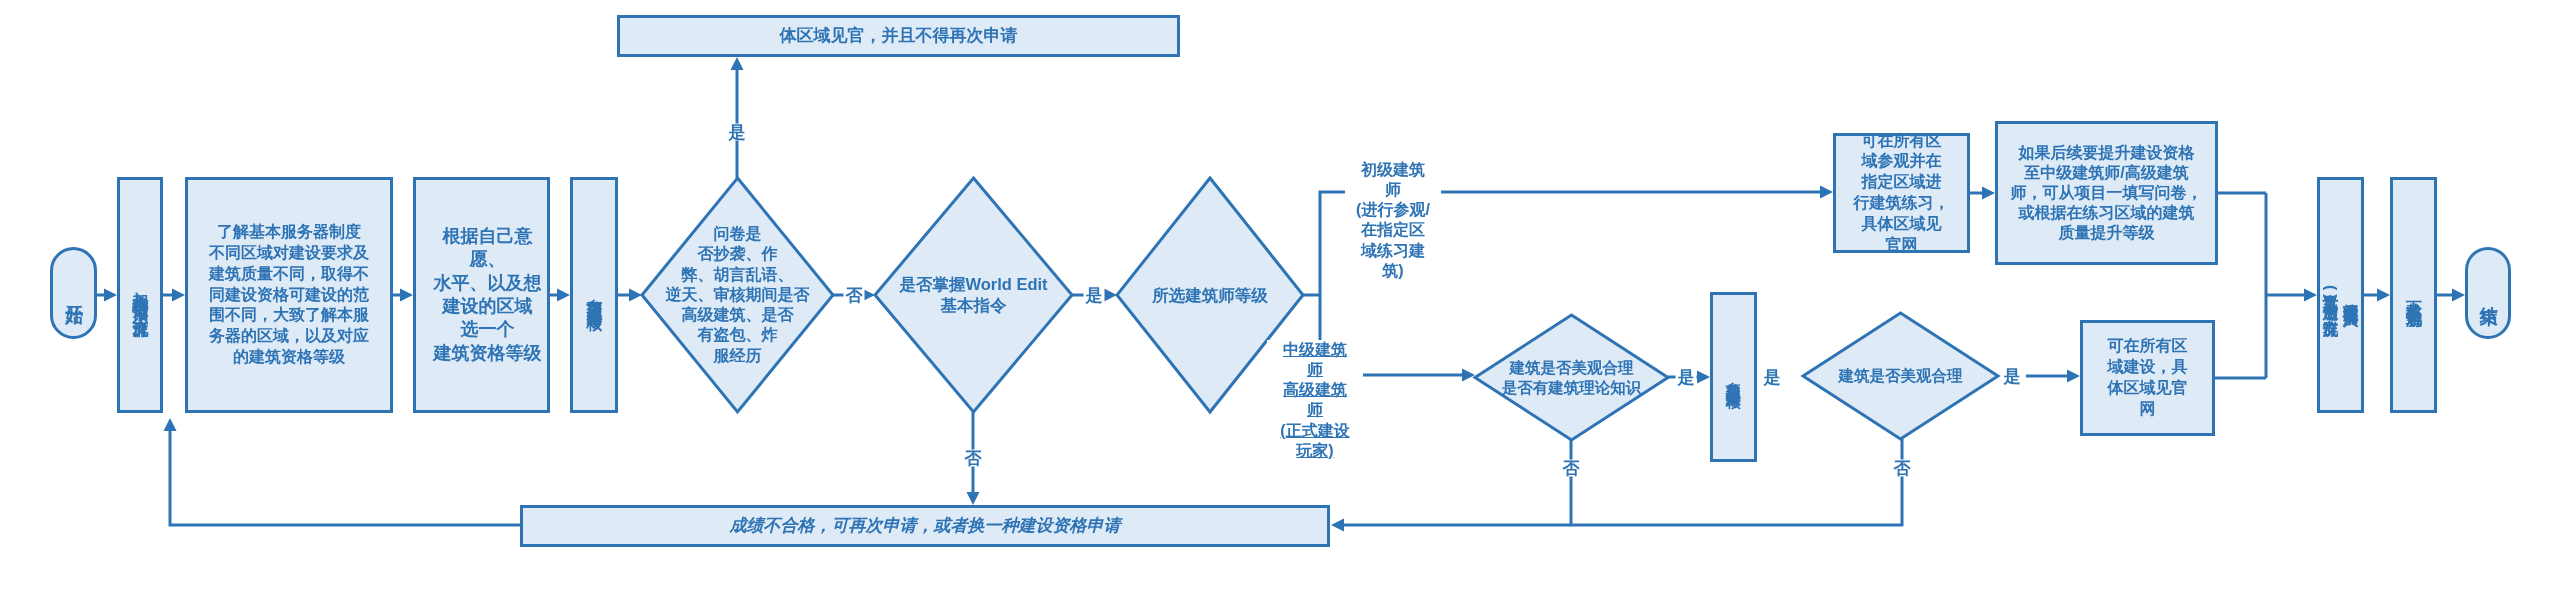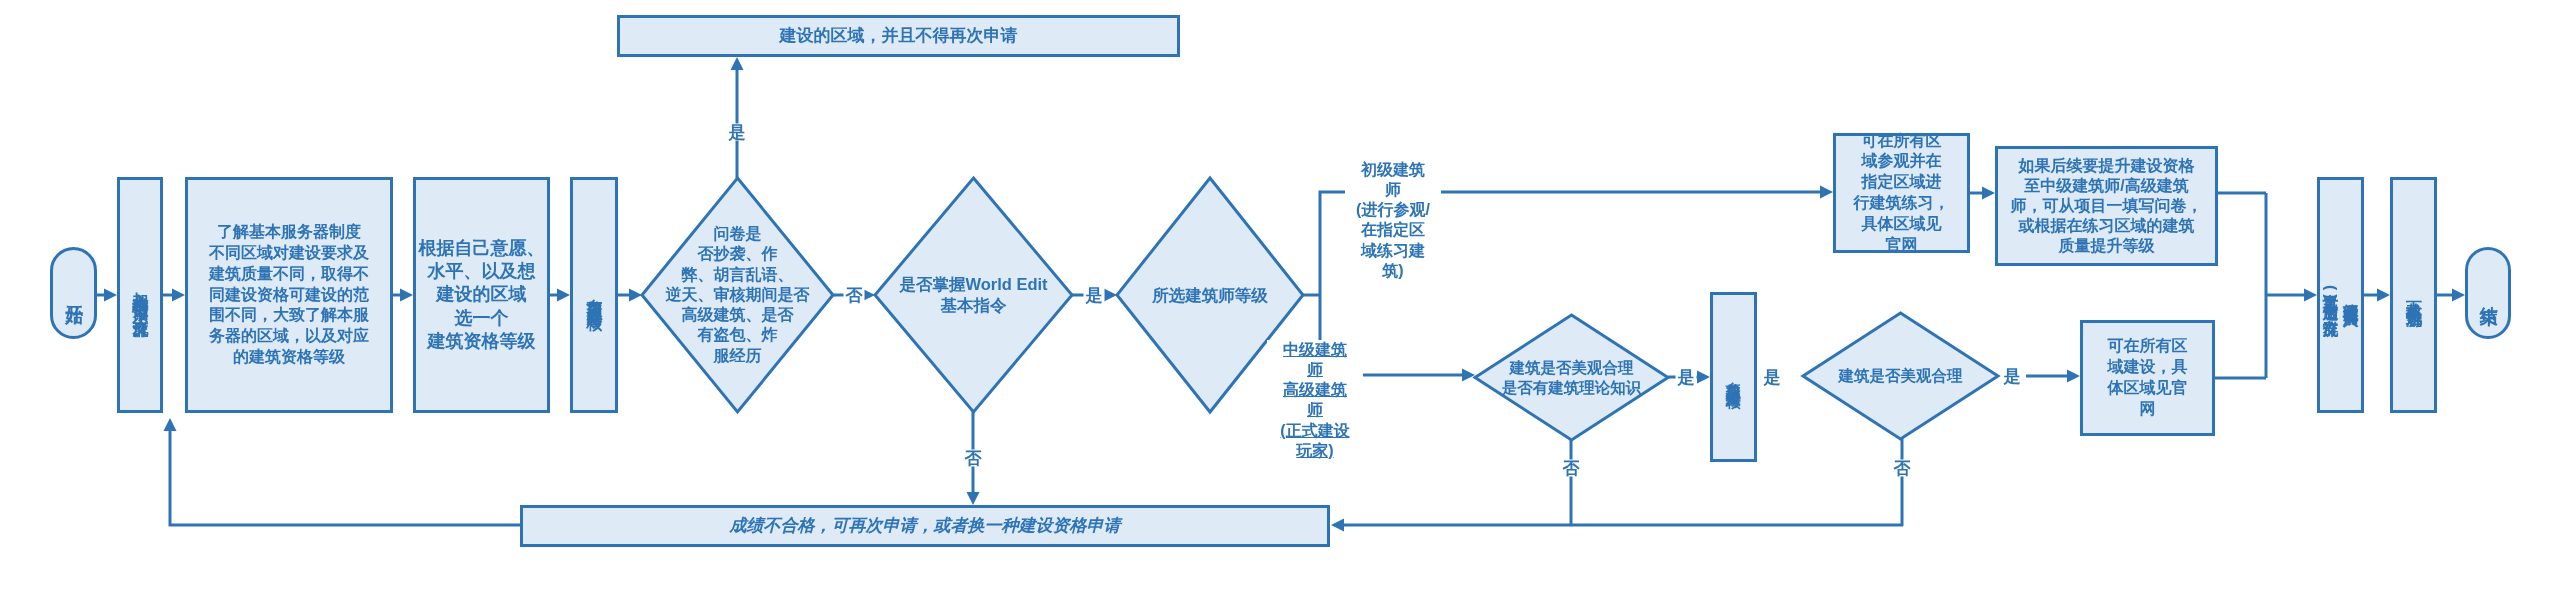--- a/index.html
+++ b/index.html
@@ -114,42 +114,42 @@
     <span class="vtext">加入豹猫苦力怕可乐·交流群</span></div>
 
   <div class="node" style="left:185px;top:177px;width:208px;height:236px;font-size:16px;">了解基本服务器制度
 不同区域对建设要求及
 建筑质量不同，取得不
 同建设资格可建设的范
 围不同，大致了解本服
 务器的区域，以及对应
 的建筑资格等级</div>
 
-  <div class="node" style="left:413px;top:177px;width:137px;height:236px;font-size:18px;">根据自己意愿、
+  <div class="node" style="left:413px;top:177px;width:137px;height:236px;font-size:18px;padding-left:12px;">根据自己意愿、
 水平、以及想
 建设的区域
 选一个
 建筑资格等级</div>
 
   <div class="node" style="left:570px;top:177px;width:48px;height:236px;font-size:16px;">
     <span class="vtext">参加项目一问卷考核</span></div>
 
-  <div class="node" style="left:617px;top:15px;width:563px;height:42px;font-size:17px;">建设的区域，并且不得再次申请</div>
+  <div class="node" style="left:617px;top:15px;width:563px;height:42px;font-size:17px;">体区域见官，并且不得再次申请</div>
 
   <div class="node" style="left:1710px;top:292px;width:47px;height:170px;font-size:15px;">
     <span class="vtext" style="letter-spacing:1.5px;">参加项目二实操考核</span></div>
 
   <div class="node" style="left:1833px;top:133px;width:137px;height:120px;font-size:16px;">可在所有区
 域参观并在
 指定区域进
 行建筑练习，
 具体区域见
 官网</div>
 
-  <div class="node" style="left:1995px;top:146px;width:223px;height:120px;font-size:16px;line-height:1.25;">如果后续要提升建设资格
+  <div class="node" style="left:1995px;top:121px;width:223px;height:144px;font-size:16px;line-height:1.25;">如果后续要提升建设资格
 至中级建筑师/高级建筑
 师，可从项目一填写问卷，
 或根据在练习区域的建筑
 质量提升等级</div>
 
   <div class="node" style="left:2080px;top:320px;width:135px;height:116px;font-size:16px;">可在所有区
 域建设，具
 体区域见官
 网</div>
 

